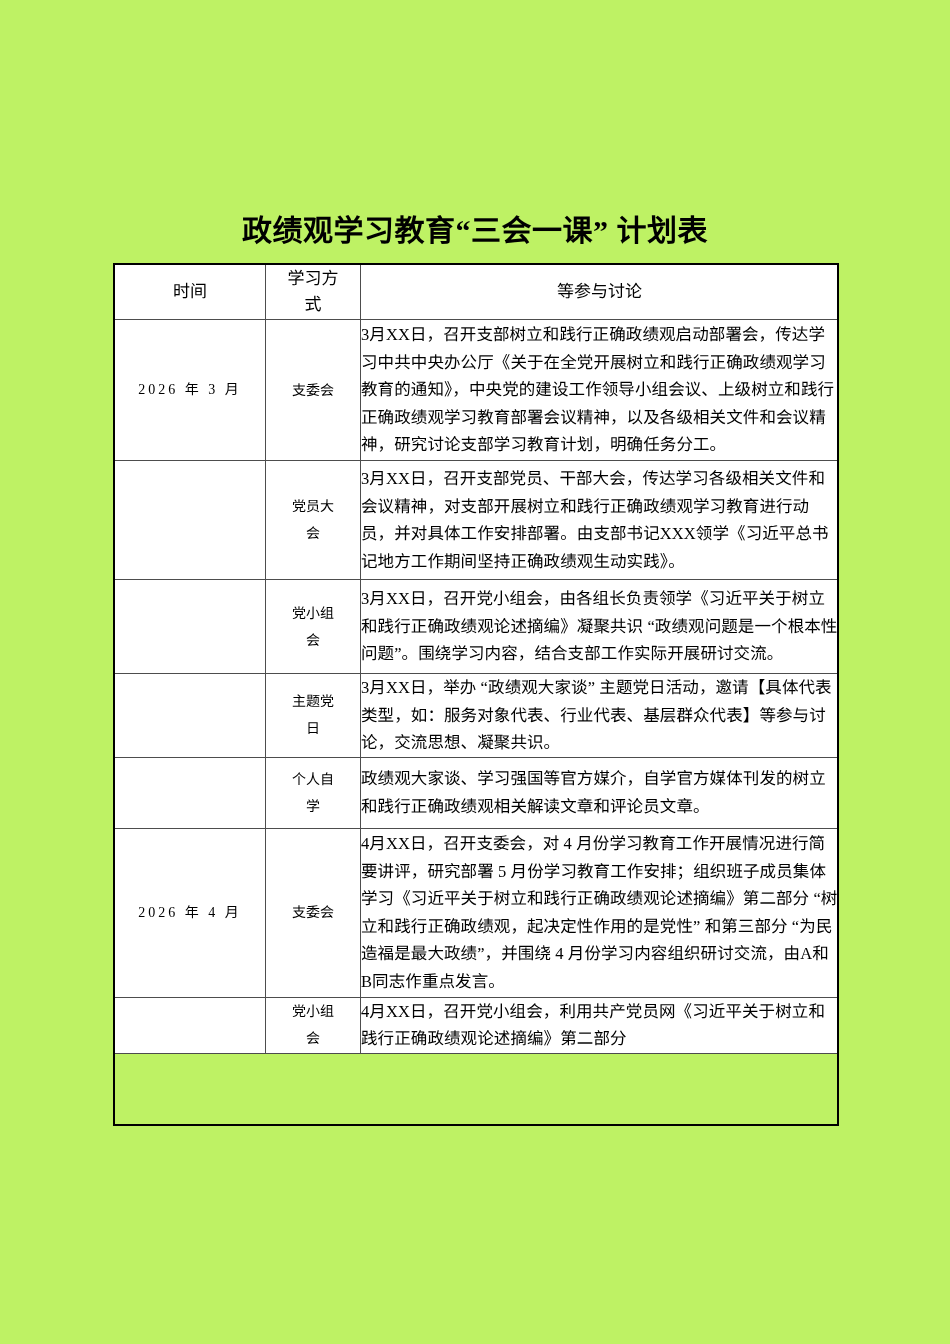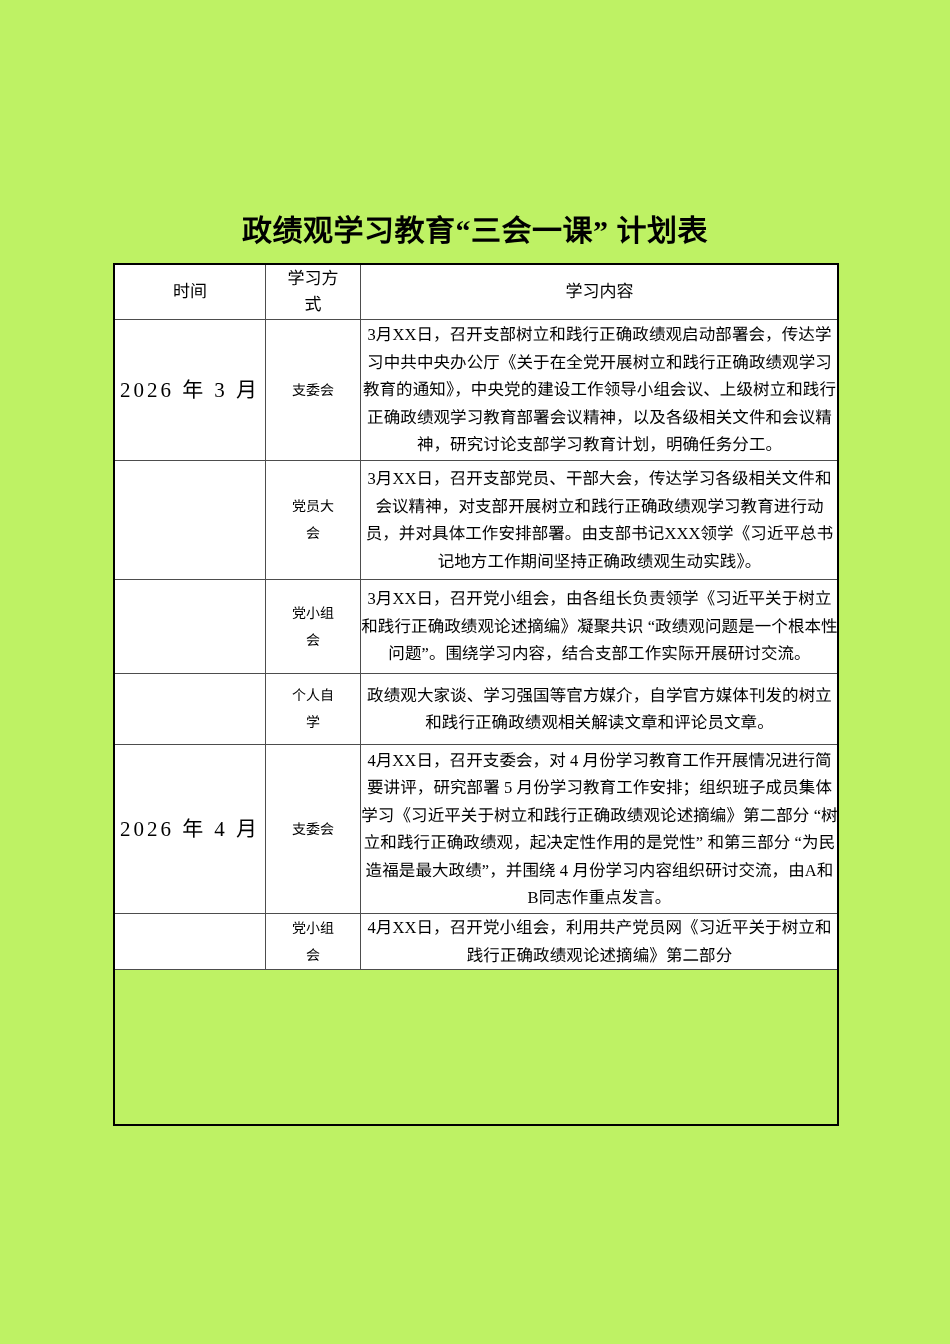--- a/index.html
+++ b/index.html
@@ -89,21 +89,21 @@
     font-size: 17px;
     line-height: 26px;
     padding: 6px 4px;
     height: 54px;
   }
   .hdr-cell.narrow { padding-left: 12px; padding-right: 12px; }
 
   
   .time-cell {
     text-align: center;
-    font-size: 21px;
+    font-size: 14px;
     line-height: 26px;
     letter-spacing: 0.2px;
     padding: 4px 6px;
     white-space: nowrap;
   }
   .time-cell .spaced { letter-spacing: 3px; }
 
   
   .method-cell {
     text-align: center;
@@ -123,21 +123,21 @@
     vertical-align: middle;
     word-break: break-all;
     letter-spacing: 0.1px;
   }
   .content-cell p {
     margin: 0;
     text-align: justify;
     text-justify: inter-character;
   }
   .content-cell p:last-child {
-    text-align: center;
+    text-align: left;
   }
 
   
   tr.r-head    td { height: 54px;  }
   tr.r-1       td { height: 140px; }
   tr.r-2       td { height: 118px; }
   tr.r-3       td { height: 93px;  }
   tr.r-4       td { height: 79px;  }
   tr.r-5       td { height: 70px;  }
   tr.r-6       td { height: 168px; }
@@ -156,21 +156,21 @@
       <col class="c-method">
       <col class="c-content">
     </colgroup>
     <tbody>
       <tr class="r-head">
         <td class="hdr-cell">时间</td>
         <td class="hdr-cell narrow">
           <span>学习方</span><br>
           <span>式</span>
         </td>
-        <td class="hdr-cell">学习内容</td>
+        <td class="hdr-cell">等参与讨论</td>
       </tr>
 
       <tr class="r-1">
         <td class="time-cell">
           <span class="spaced">2026 年 3 月</span>
         </td>
         <td class="method-cell">
           <span>支委会</span>
         </td>
         <td class="content-cell">
@@ -197,20 +197,32 @@
         </td>
         <td class="method-cell">
           <span>党小组</span><br>
           <span>会</span>
         </td>
         <td class="content-cell">
           <p>3月XX日，召开党小组会，由各组长负责领学《习近平关于树立和践行正确政绩观论述摘编》凝聚共识 “政绩观问题是一个根本性问题”。围绕学习内容，结合支部工作实际开展研讨交流。</p>
         </td>
       </tr>
 
+      <tr class="r-4">
+        <td class="time-cell">
+          <span class="spaced"></span>
+        </td>
+        <td class="method-cell">
+          <span>主题党</span><br>
+          <span>日</span>
+        </td>
+        <td class="content-cell">
+          <p>3月XX日，举办 “政绩观大家谈” 主题党日活动，邀请【具体代表类型，如：服务对象代表、行业代表、基层群众代表】等参与讨论，交流思想、凝聚共识。</p>
+        </td>
+      </tr>
 
       <tr class="r-5">
         <td class="time-cell">
           <span class="spaced"></span>
         </td>
         <td class="method-cell">
           <span>个人自</span><br>
           <span>学</span>
         </td>
         <td class="content-cell">

